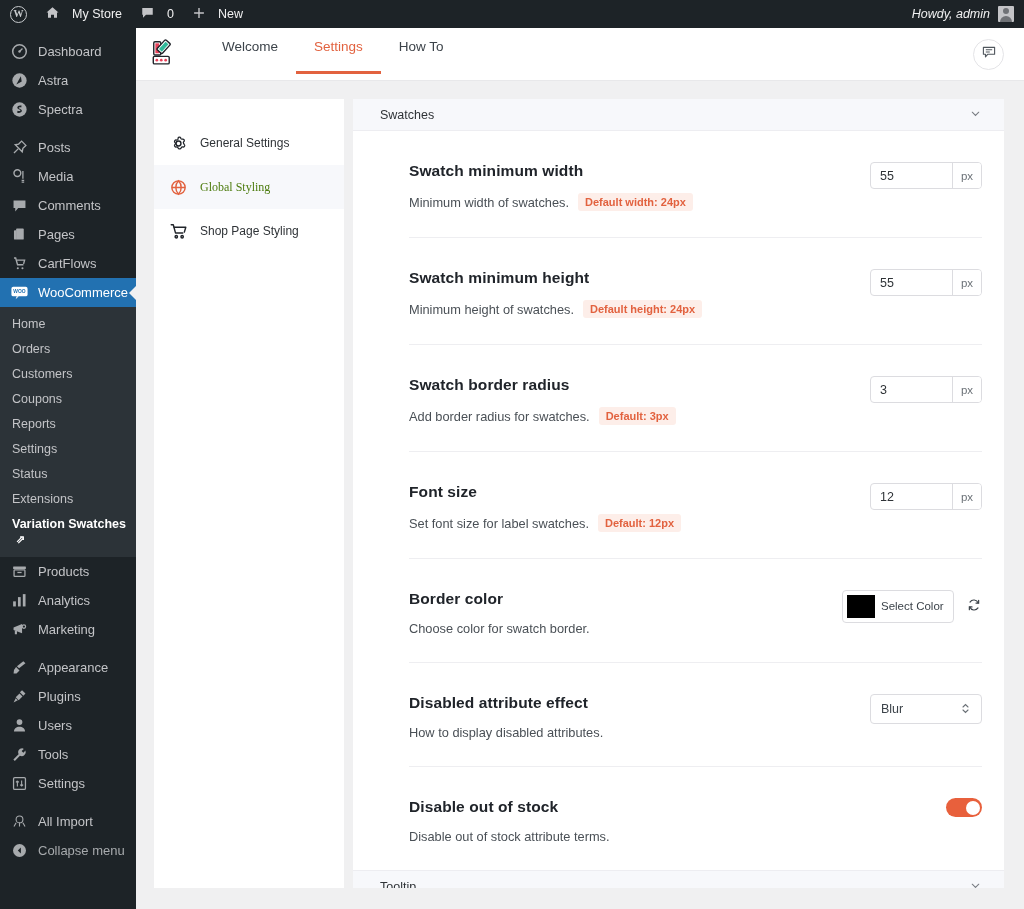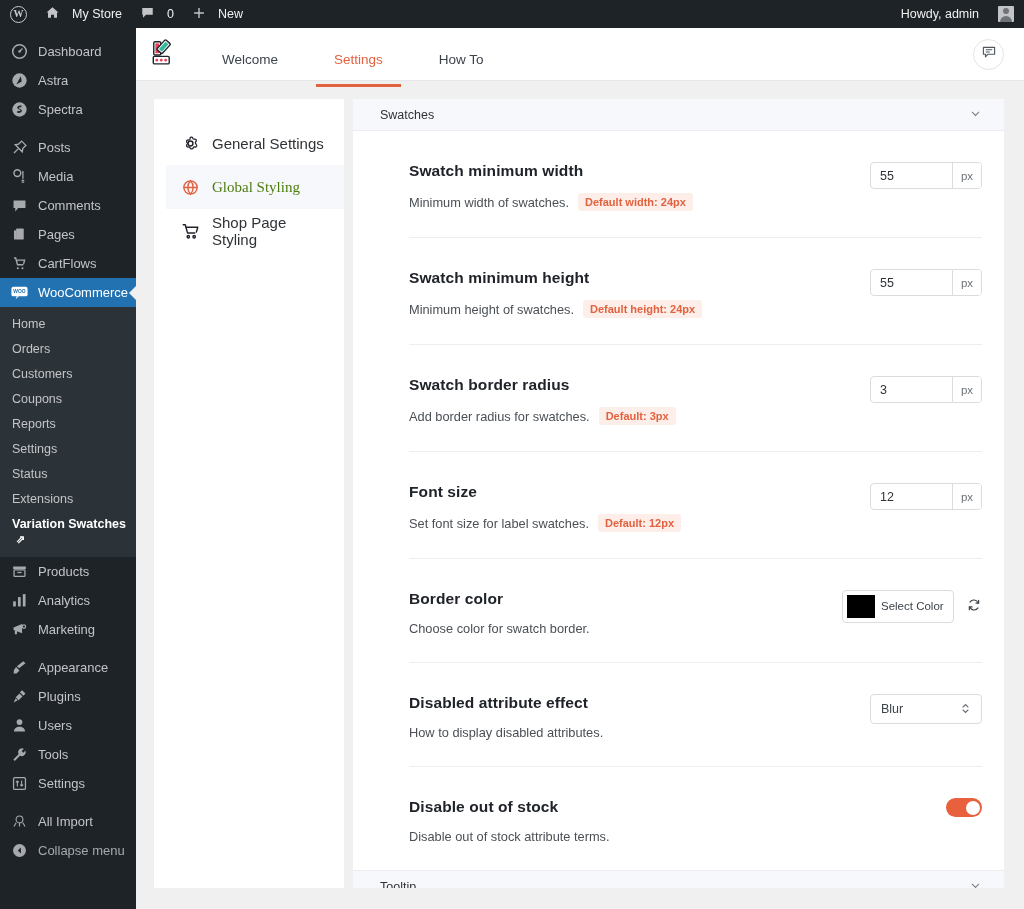--- a/index.html
+++ b/index.html
@@ -16,21 +16,21 @@
     width: 1024px; height: 28px;
     background: #1d2327; color: #f0f0f1;
     display: flex; align-items: center;
     font-size: 12.5px;
   }
   .ab-item {
     display: flex; align-items: center; gap: 12px;
     height: 28px; padding: 0 9px; color: #f0f0f1; white-space: nowrap;
   }
   .ab-item.logo { padding: 0 9px 0 10px; }
-  .ab-right { margin-left: auto; display: flex; align-items: center; padding-right: 10px; gap: 19px; }
+  .ab-right { margin-left: auto; display: flex; align-items: center; padding-right: 10px; gap: 8px; font-style: italic; }
   .avatar-box {
     width: 16px; height: 16px; background: #c3c4c7; border-radius: 1px;
     position: relative; overflow: hidden;
   }
   .avatar-box::before {
     content:""; position:absolute; top:2px; left:5px; width:6px; height:6px;
     border-radius:50%; background:#6f7276;
   }
   .avatar-box::after {
     content:""; position:absolute; bottom:-1px; left:2px; width:12px; height:7px;
@@ -91,21 +91,21 @@
   }
 
   
   .plugin-header {
     height: 53px; background: #fff;
     display: flex; align-items: center;
     padding: 0 20px 0 14px;
     border-bottom: 1px solid #e8e8ea;
   }
   .plugin-logo { width: 30px; height: 30px; margin-right: 24px; flex:0 0 30px; }
-  .ptabs { display: flex; align-items: flex-end; height: 66px; gap: 20px; }
+  .ptabs { display: flex; align-items: flex-start; height: 66px; }
   .ptab {
     display:flex; align-items:center;
     padding: 0 18px; font-size: 13.5px; color: #3c434a;
     border-bottom: 3px solid transparent; height: 53px;
   }
   .ptab.active { color: #e2623f; border-bottom-color: #e2623f; }
   .header-right { margin-left: auto; }
   .round-btn {
     width: 31px; height: 31px; border-radius: 50%;
     border: 1px solid #e4e4e7; background:#fff;
@@ -118,21 +118,21 @@
     display: flex; padding: 18px 20px 0 18px; gap: 9px;
     height: 828px;
   }
   .sv-nav {
     width: 190px; background: #fff; flex: 0 0 190px;
     padding: 22px 0 30px 0; height: 789px;
   }
   .nav-item {
     display:flex; align-items:center; gap: 12px;
     height: 44px; padding: 0 14px 0 14px;
-    font-size: 15px; color: #2f3337; margin-left: 12px;
+    font-size: 12px; color: #2f3337;
   }
   .nav-item.active { background: #f7f8fb; color: #4d7c0f; font-family: Liberation Serif, serif; }
   .nav-ico { width: 20px; height: 20px; display:flex; align-items:center; justify-content:center; flex:0 0 20px; }
 
   .sv-panel {
     flex: 1; background: #fff; height: 789px; overflow: hidden;
     position: relative;
   }
   .acc-head {
     height: 32px; background: #f7f8fb; border-bottom:1px solid #ededf1;

